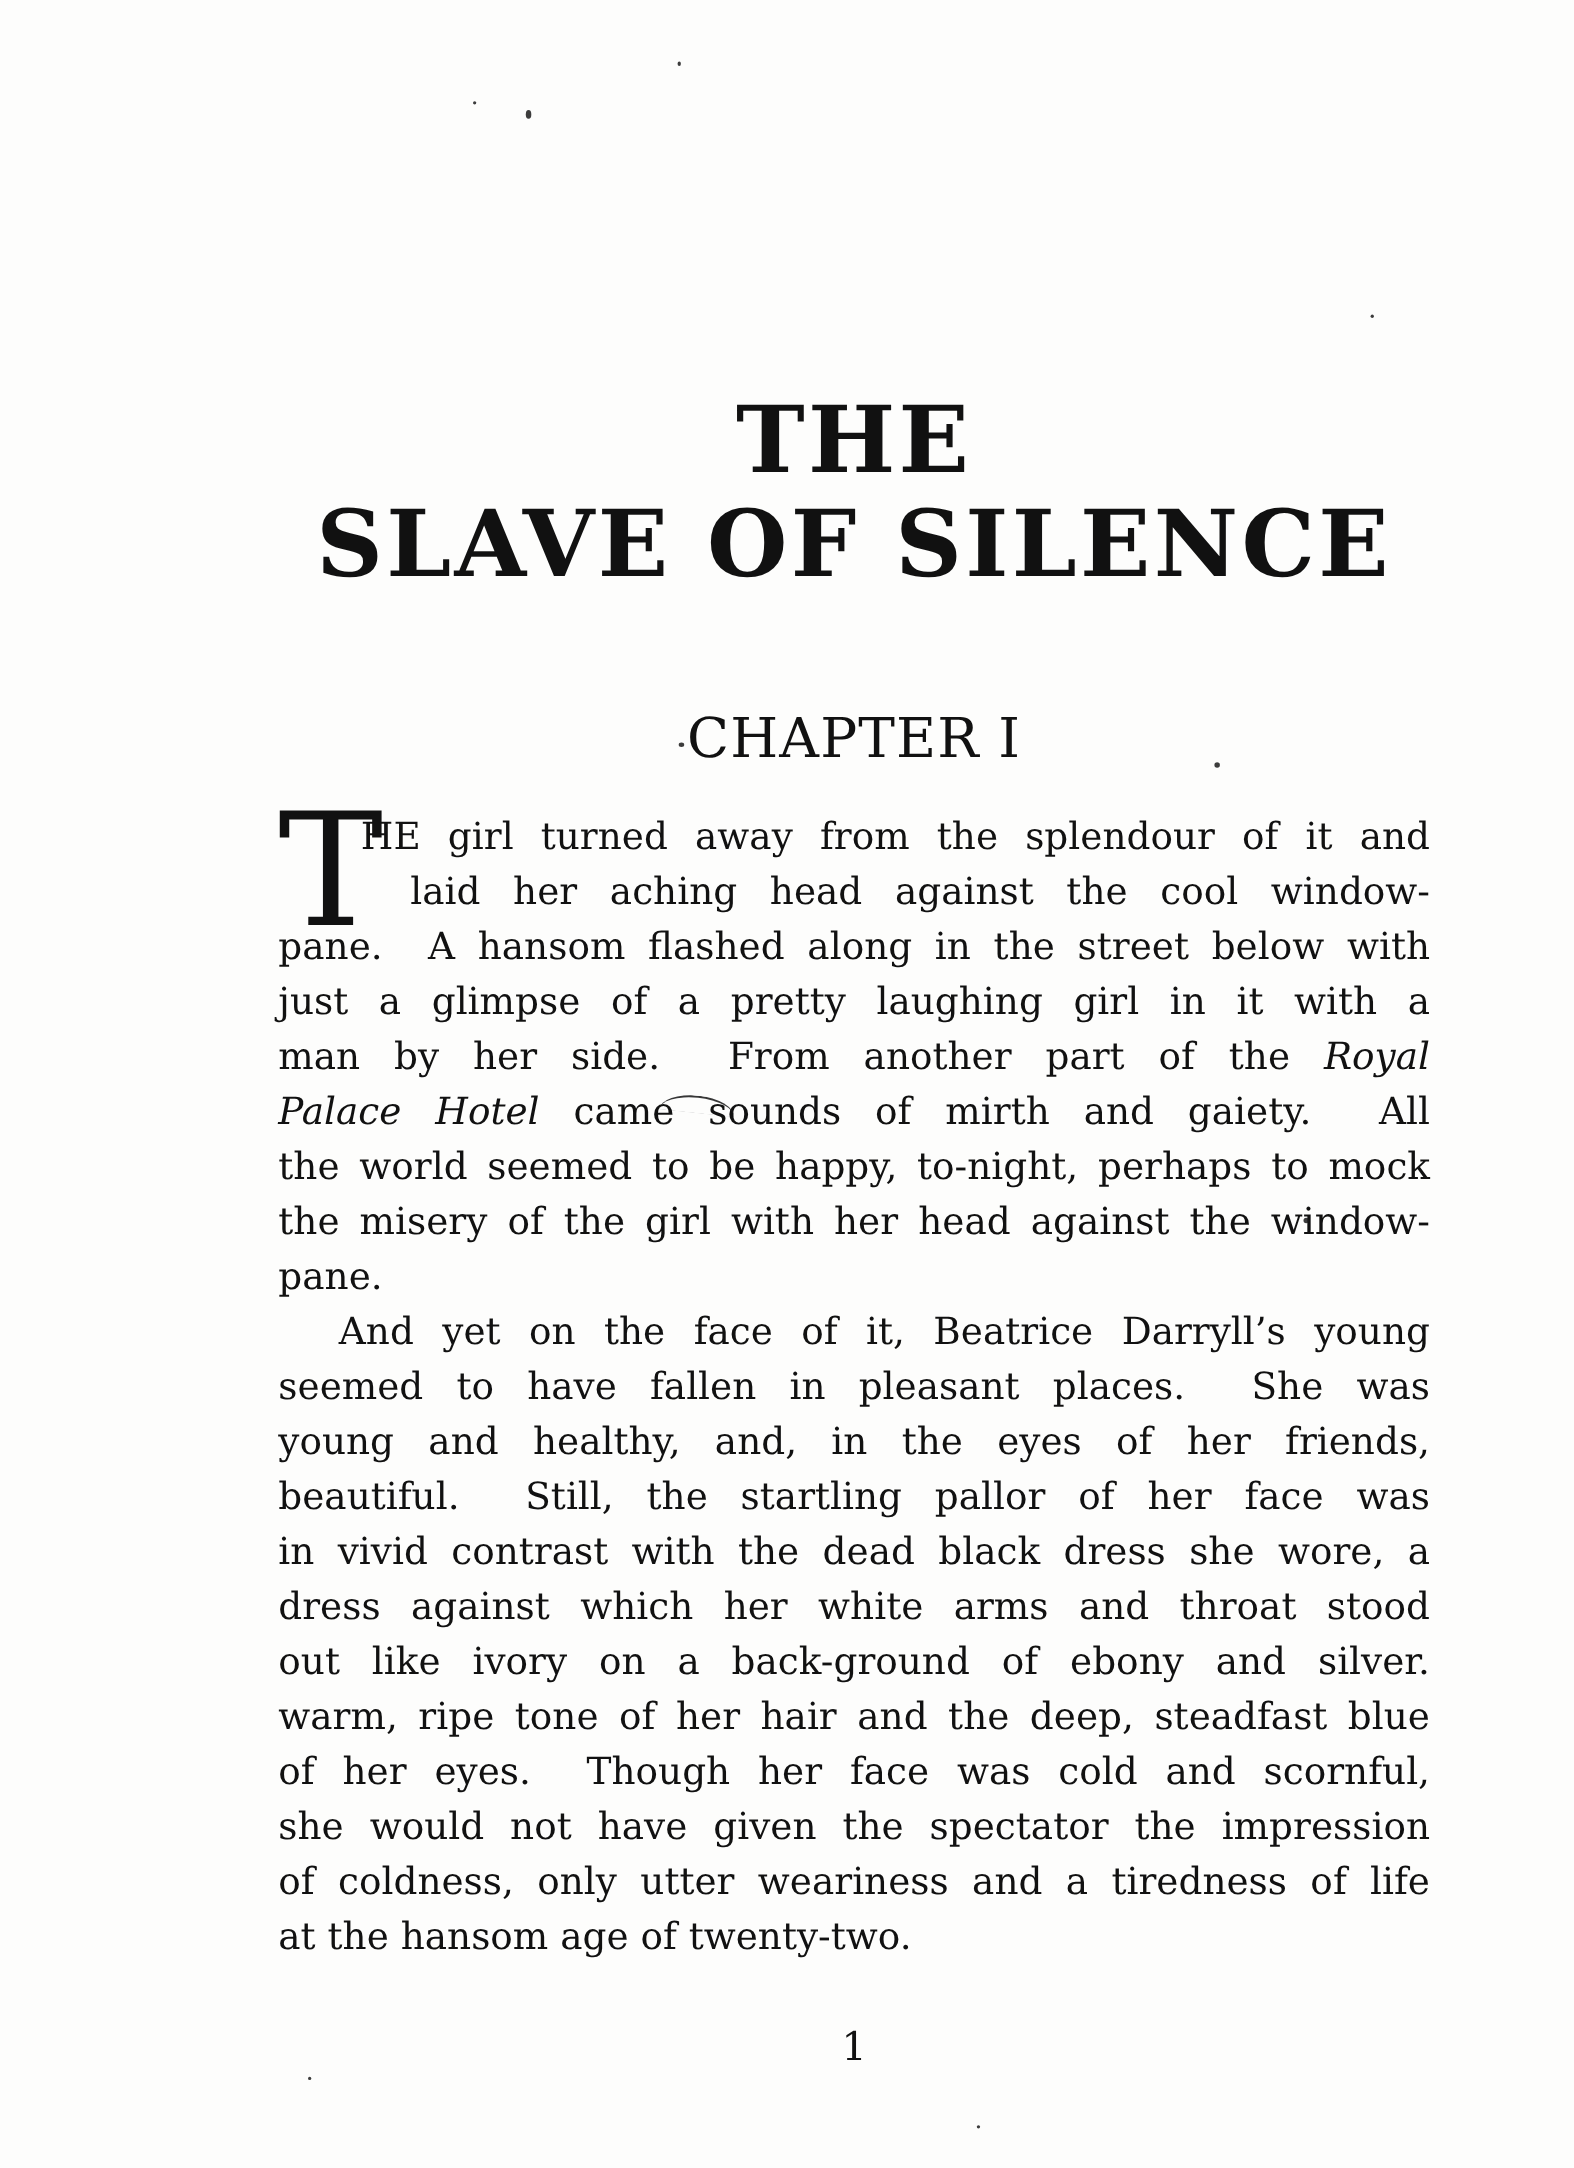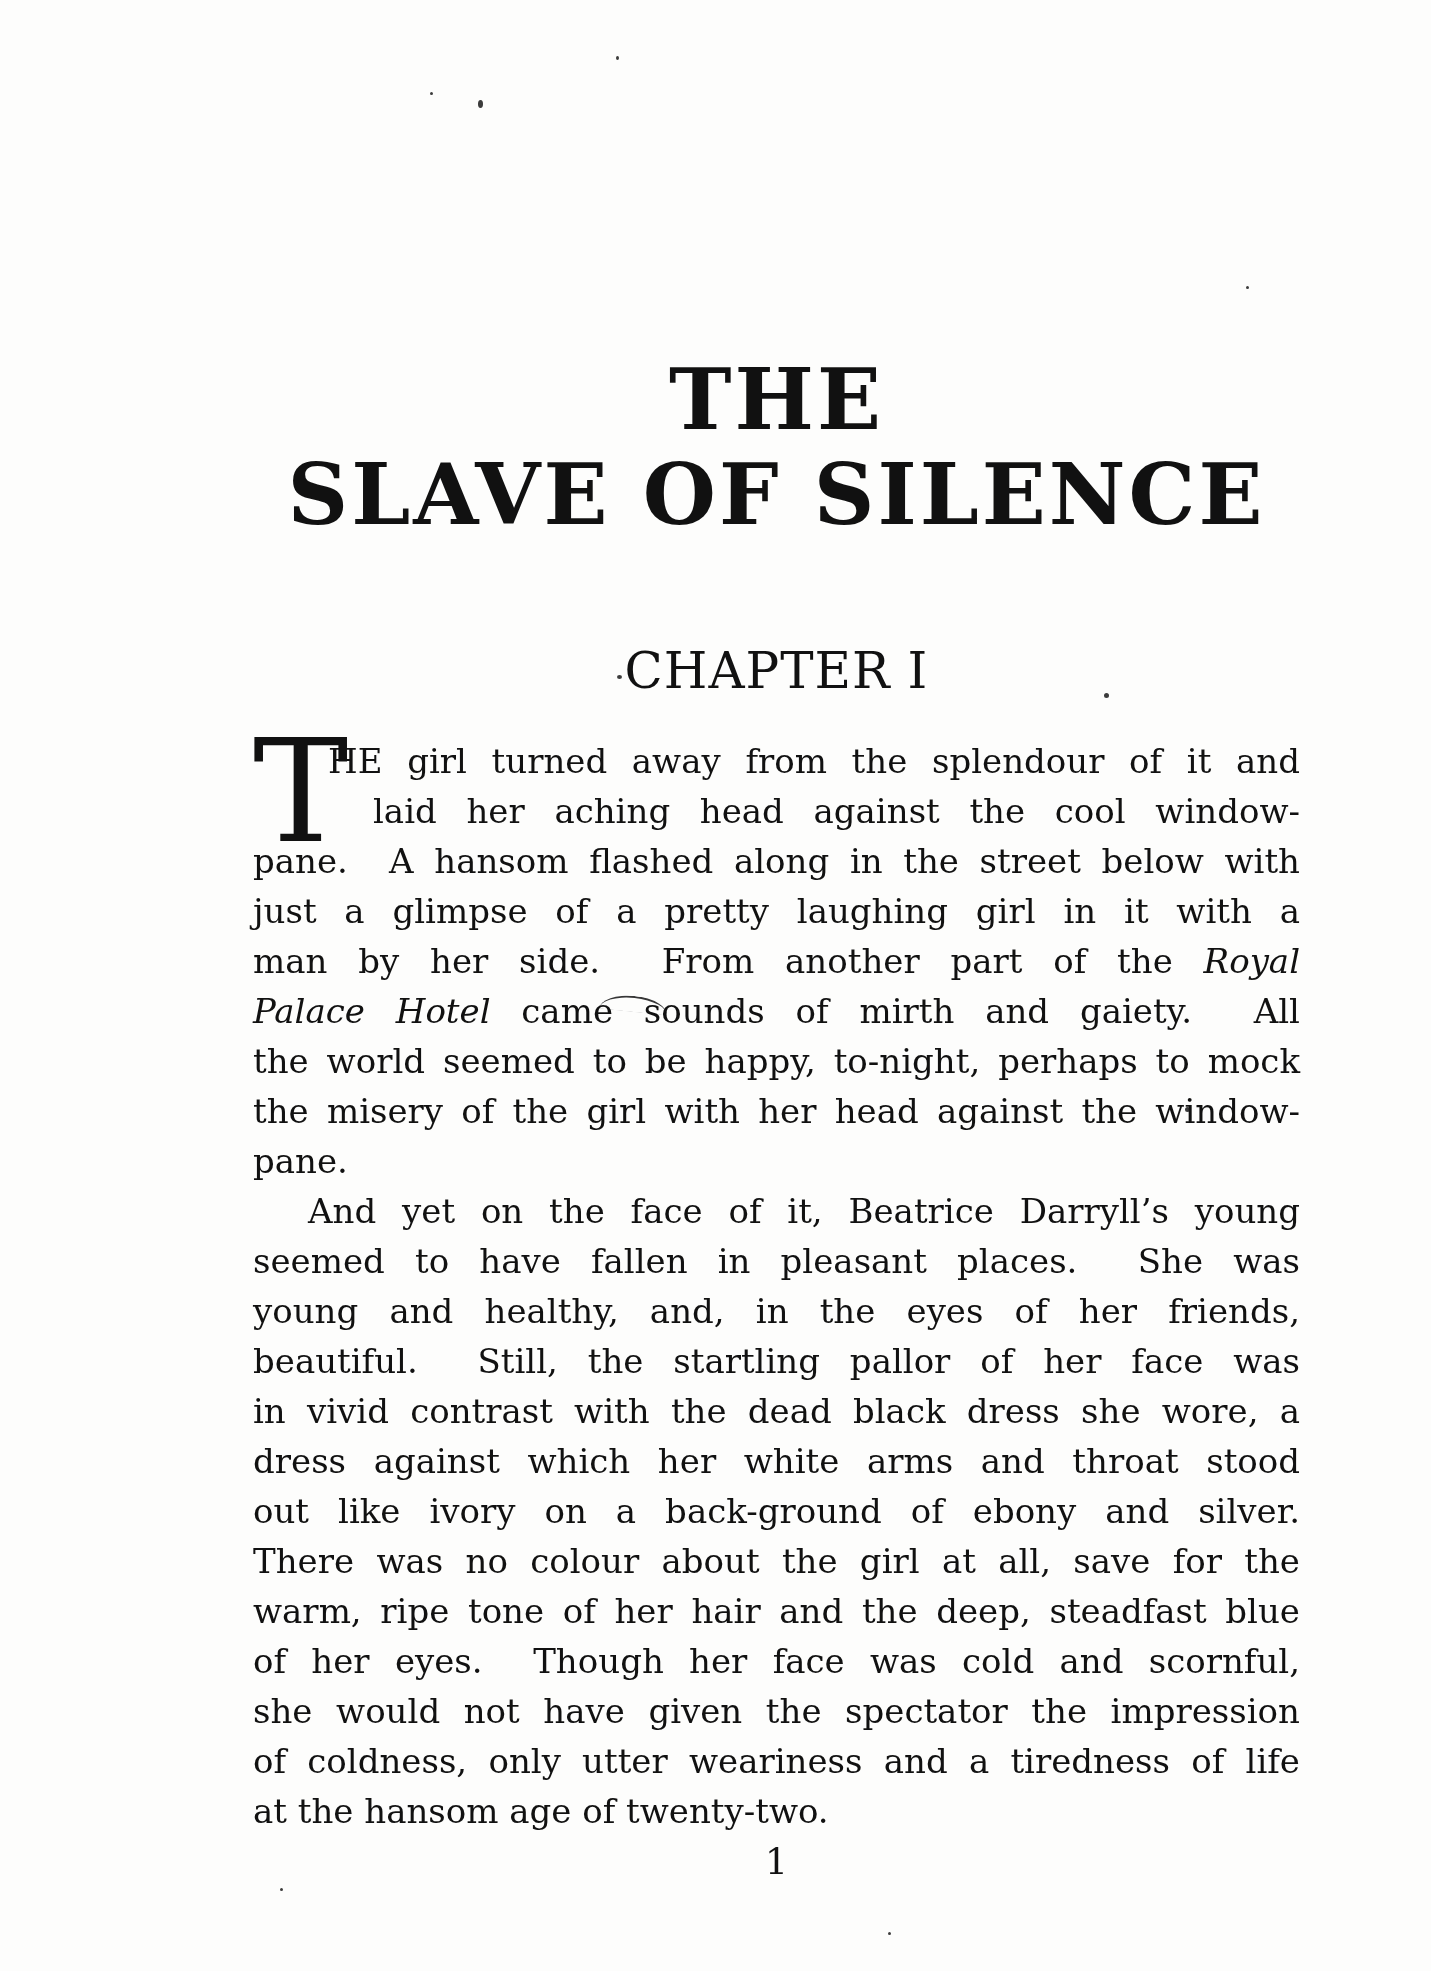--- a/index.html
+++ b/index.html
@@ -98,21 +98,20 @@
       <div class="line just"><span>the world seemed to be happy, to-night, perhaps to mock</span></div>
       <div class="line just"><span>the misery of the girl with her head against the window-</span></div>
       <div class="line"><span>pane.</span></div>
       <div class="line just" style="padding-left: 55px;"><span>And yet on the face of it, Beatrice Darryll’s young</span></div>
       <div class="line just"><span>seemed to have fallen in pleasant places.  She was</span></div>
       <div class="line just"><span>young and healthy, and, in the eyes of her friends,</span></div>
       <div class="line just"><span>beautiful.  Still, the startling pallor of her face was</span></div>
       <div class="line just"><span>in vivid contrast with the dead black dress she wore, a</span></div>
       <div class="line just"><span>dress against which her white arms and throat stood</span></div>
       <div class="line just"><span>out like ivory on a back-ground of ebony and silver.</span></div>
-      <div class="line just"><span>There was no colour about the girl at all, save for the</span></div>
       <div class="line just"><span>warm, ripe tone of her hair and the deep, steadfast blue</span></div>
       <div class="line just"><span>of her eyes.  Though her face was cold and scornful,</span></div>
       <div class="line just"><span>she would not have given the spectator the impression</span></div>
       <div class="line just"><span>of coldness, only utter weariness and a tiredness of life</span></div>
       <div class="line"><span>at the hansom age of twenty-two.</span></div>
     </div>
 
   <div class="page-number">1</div>
 
 <div class="speck" style="left: 478px; top: 100px; width: 5px; height: 8px;"></div>

